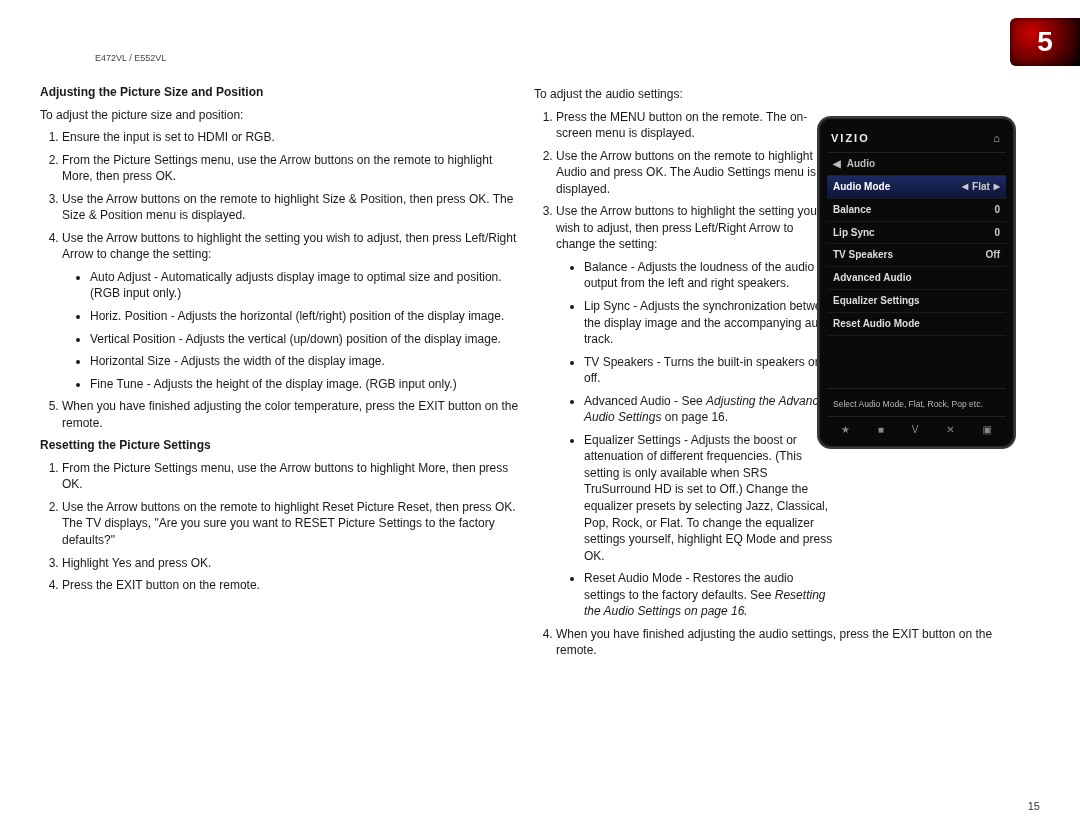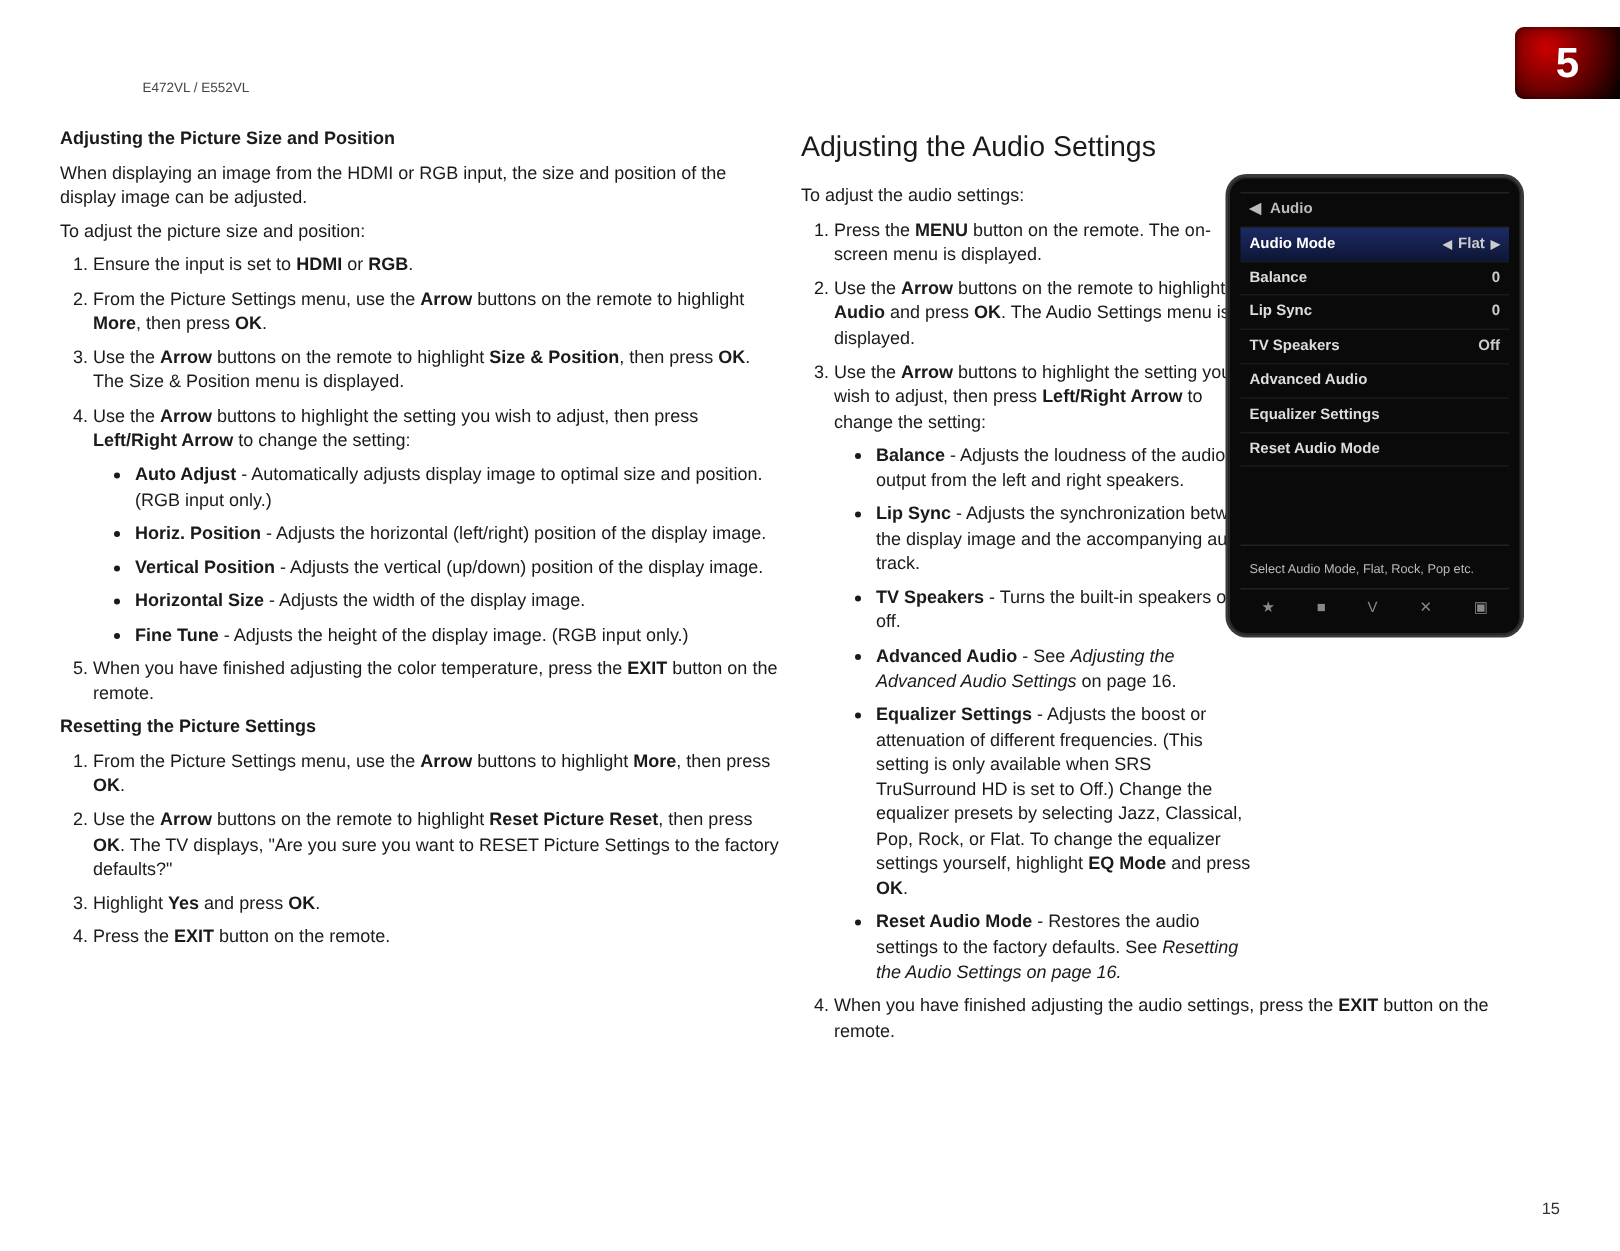--- a/index.html
+++ b/index.html
@@ -77,21 +77,21 @@
   }
   ol.steps > li { margin: 6px 0; }
 
   ul.bullets {
     list-style-type: disc;
     padding-left: 28px;
     margin: 4px 0;
   }
   ul.bullets > li { margin: 6px 0; }
 
-  b { font-weight: bold; }
+  b { font-weight: normal; }
   i { font-style: italic; }
 
   .page-number {
     position: absolute;
     bottom: 20px;
     right: 40px;
     font-size: 11px;
     color: #333;
   }
 
@@ -173,21 +173,20 @@
 </head>
 <body>
 
 <div class="model">E472VL / E552VL</div>
 <div class="page-tab">5</div>
 
 <div class="content">
 
   <div class="col">
     <p class="subhead">Adjusting the Picture Size and Position</p>
-    <p>When displaying an image from the HDMI or RGB input, the size and position of the display image can be adjusted.</p>
     <p>To adjust the picture size and position:</p>
 
     <ol class="steps">
       <li>
         <span>Ensure the input is set to </span><b>HDMI</b><span> or </span><b>RGB</b><span>.</span>
       </li>
       <li>
         <span>From the Picture Settings menu, use the </span><b>Arrow</b><span> buttons on the remote to highlight </span><b>More</b><span>, then press </span><b>OK</b><span>.</span>
       </li>
       <li>
@@ -220,21 +219,20 @@
       <li>
         <span>Highlight </span><b>Yes</b><span> and press </span><b>OK</b><span>.</span>
       </li>
       <li>
         <span>Press the </span><b>EXIT</b><span> button on the remote.</span>
       </li>
     </ol>
   </div>
 
   <div class="col right">
-    <div class="section-title">Adjusting the Audio Settings</div>
     <p>To adjust the audio settings:</p>
 
     <ol class="steps">
       <li class="narrow-block">
         <span>Press the </span><b>MENU</b><span> button on the remote. The on-screen menu is displayed.</span>
       </li>
       <li class="narrow-block">
         <span>Use the </span><b>Arrow</b><span> buttons on the remote to highlight </span><b>Audio</b><span> and press </span><b>OK</b><span>. The Audio Settings menu is displayed.</span>
       </li>
       <li class="narrow-block">
@@ -247,20 +245,24 @@
           <li><b>Equalizer Settings</b><span> - Adjusts the boost or attenuation of different frequencies. (This setting is only available when SRS TruSurround HD is set to Off.) Change the equalizer presets by selecting Jazz, Classical, Pop, Rock, or Flat. To change the equalizer settings yourself, highlight </span><b>EQ Mode</b><span> and press </span><b>OK</b><span>.</span></li>
           <li><b>Reset Audio Mode</b><span> - Restores the audio settings to the factory defaults. See </span><i>Resetting the Audio Settings on page 16.</i></li>
         </ul>
       </li>
       <li>
         <span>When you have finished adjusting the audio settings, press the </span><b>EXIT</b><span> button on the remote.</span>
       </li>
     </ol>
 
     <div class="osd">
+      <div class="osd-header">
+        <span>VIZIO</span>
+        <span class="home-icon">⌂</span>
+      </div>
       <div class="osd-crumb">
         <span class="chev">◀</span>
         <span>Audio</span>
       </div>
       <div id="osd-rows">
           <div class="osd-row sel">
             <span>Audio Mode</span>
             <span class="valbox">
               <span class="tri">◀</span>
               <span>Flat</span>

